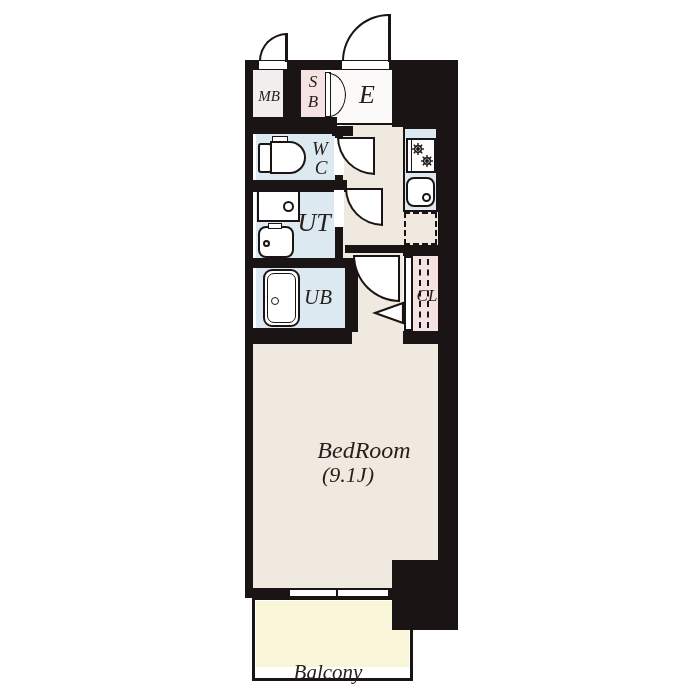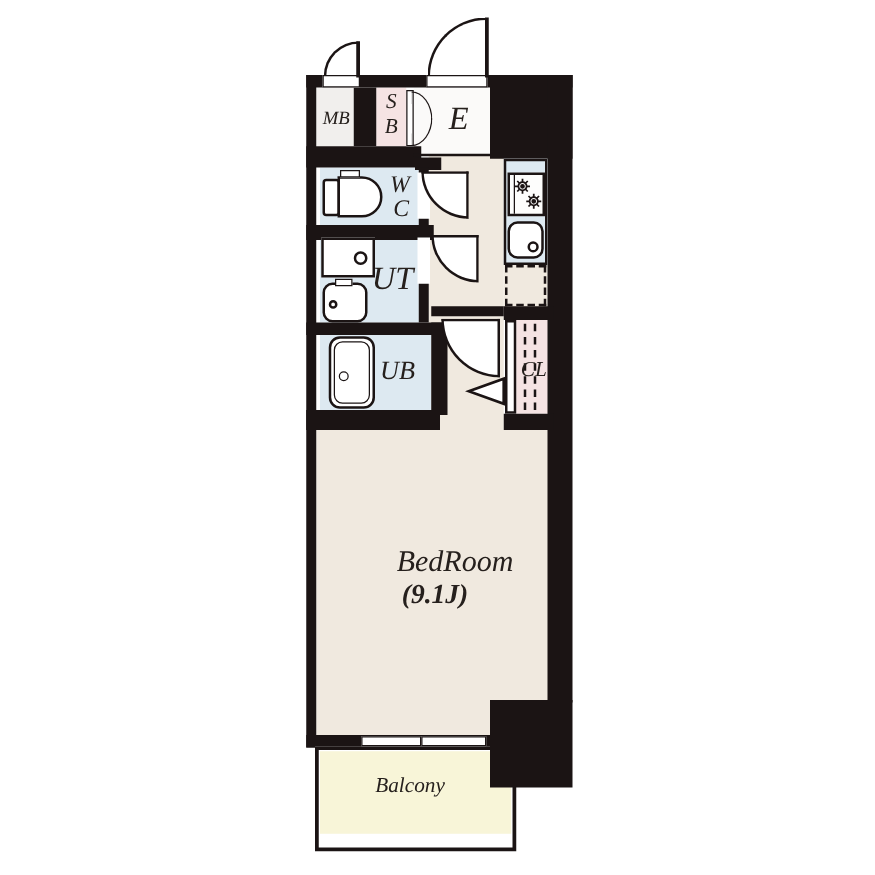--- a/index.html
+++ b/index.html
@@ -143,16 +143,16 @@
   <span class="label" style="left:269px;top:96px;font-size:15px;">MB</span>
   <span class="label" style="left:313px;top:81px;font-size:17px;">S</span>
   <span class="label" style="left:313px;top:101px;font-size:17px;">B</span>
   <span class="label" style="left:367px;top:95px;font-size:26px;">E</span>
   <span class="label" style="left:320px;top:148px;font-size:19px;">W</span>
   <span class="label" style="left:321px;top:167px;font-size:19px;">C</span>
   <span class="label" style="left:314px;top:223px;font-size:26px;">UT</span>
   <span class="label" style="left:318px;top:297px;font-size:21px;">UB</span>
   <span class="label" style="left:427px;top:295px;font-size:17px;">CL</span>
   <span class="label" style="left:364px;top:450px;font-size:24px;">BedRoom</span>
-  <span class="label" style="left:348px;top:475px;font-size:22px;font-weight:bold;">(9.1J)</span>
-  <span class="label" style="left:328px;top:628px;font-size:17px;">Balcony</span>
+  <span class="label" style="left:348px;top:475px;font-size:22px;">(9.1J)</span>
+  <span class="label" style="left:328px;top:672px;font-size:21px;">Balcony</span>
 
 </div>
 
 </body></html>

